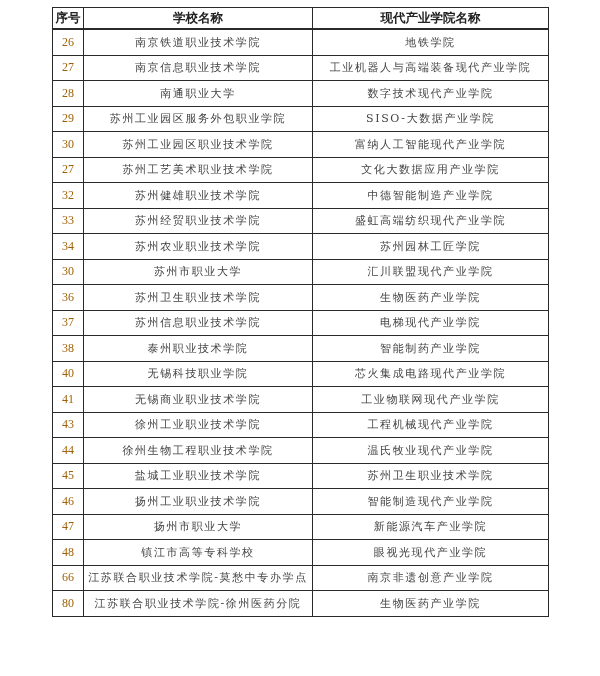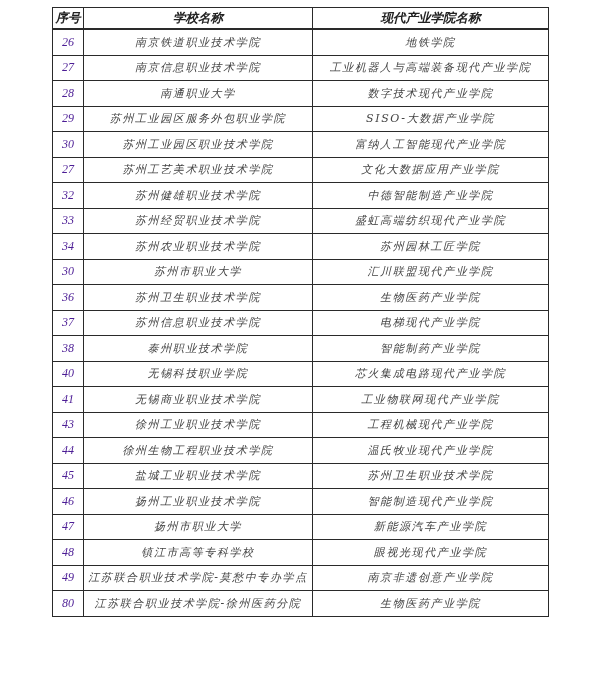--- a/index.html
+++ b/index.html
@@ -18,21 +18,20 @@
     .table-wrap {
       position: absolute;
       left: 52px;
       top: 7px;
       width: 496px;
     }
     table {
       border-collapse: collapse;
       width: 496px;
       table-layout: fixed;
-      font-style: italic;
     }
     col.c1 { width: 31px; }
     col.c2 { width: 229px; }
     col.c3 { width: 236px; }
     th, td {
       border: 1px solid #2a2a2a;
       text-align: center;
       vertical-align: middle;
       padding: 0;
       white-space: nowrap;
@@ -49,21 +48,21 @@
     td {
       height: 24.5px;
       font-size: 11px;
       letter-spacing: 1.6px;
       color: #444;
     }
     td.num {
       font-family: "Liberation Serif", "DejaVu Serif", serif;
       font-size: 12px;
       letter-spacing: 0;
-      color: #4c1d95;
+      color: #a16207;
     }
   </style>
 </head>
 <body>
 
 <div class="table-wrap">
   <table>
     <colgroup>
       <col class="c1">
         <col class="c2">
@@ -176,21 +175,21 @@
           <td class="num">47</td>
           <td>扬州市职业大学</td>
           <td>新能源汽车产业学院</td>
         </tr>
         <tr>
           <td class="num">48</td>
           <td>镇江市高等专科学校</td>
           <td>眼视光现代产业学院</td>
         </tr>
         <tr>
-          <td class="num">49</td>
+          <td class="num">66</td>
           <td>江苏联合职业技术学院-莫愁中专办学点</td>
           <td>南京非遗创意产业学院</td>
         </tr>
         <tr>
           <td class="num">80</td>
           <td>江苏联合职业技术学院-徐州医药分院</td>
           <td>生物医药产业学院</td>
         </tr>
       </tbody>
   </table>

